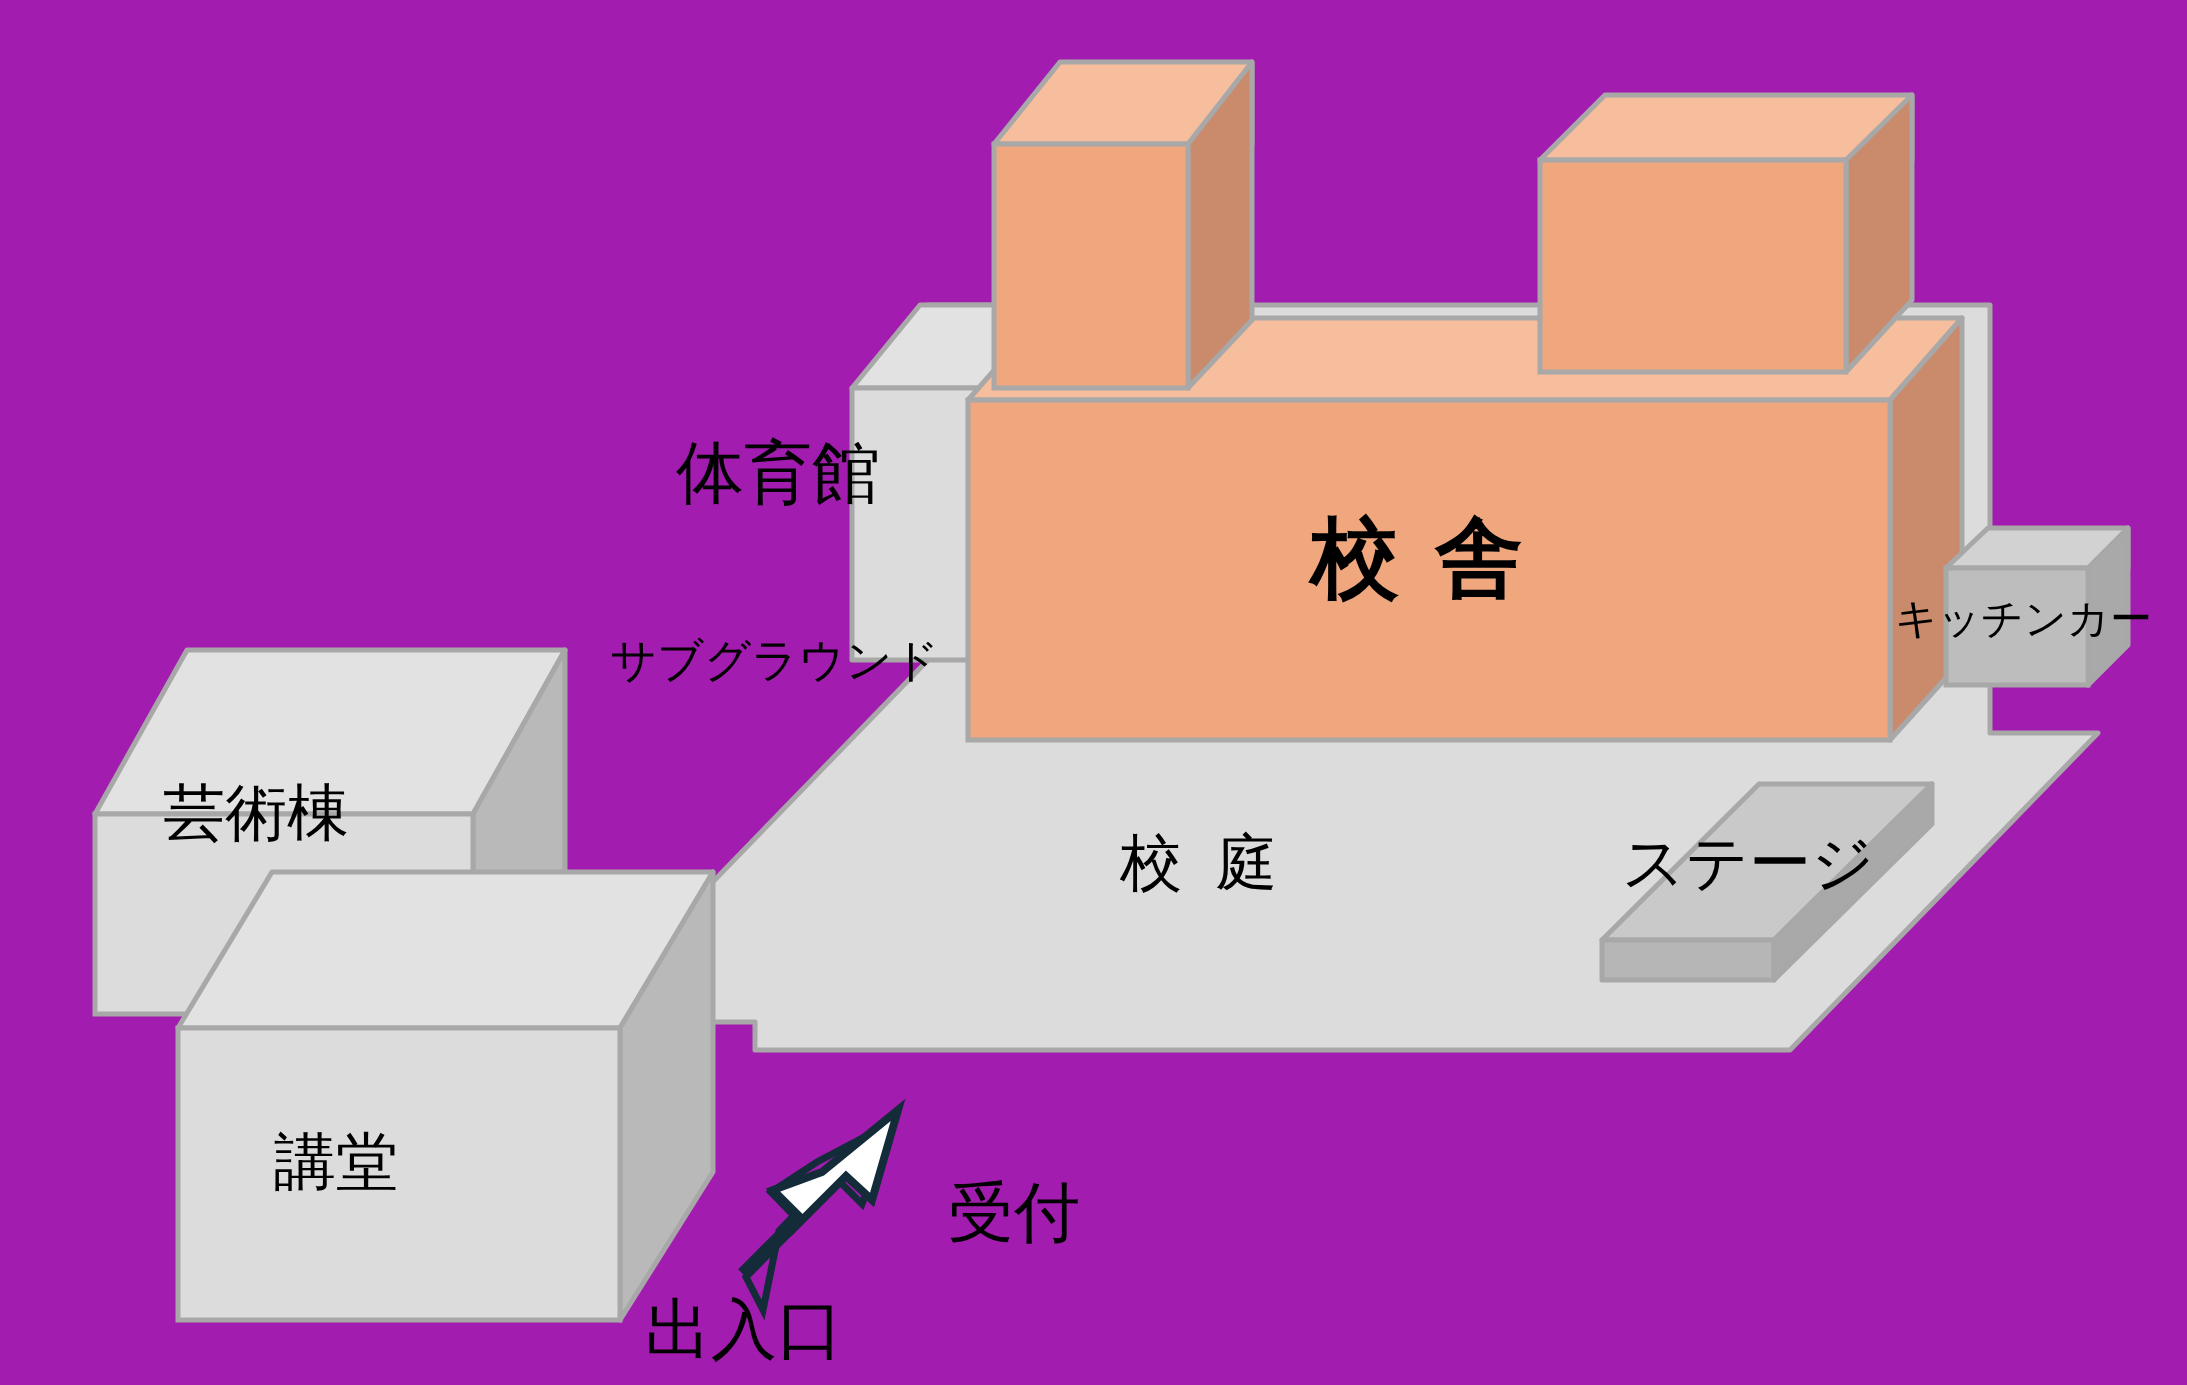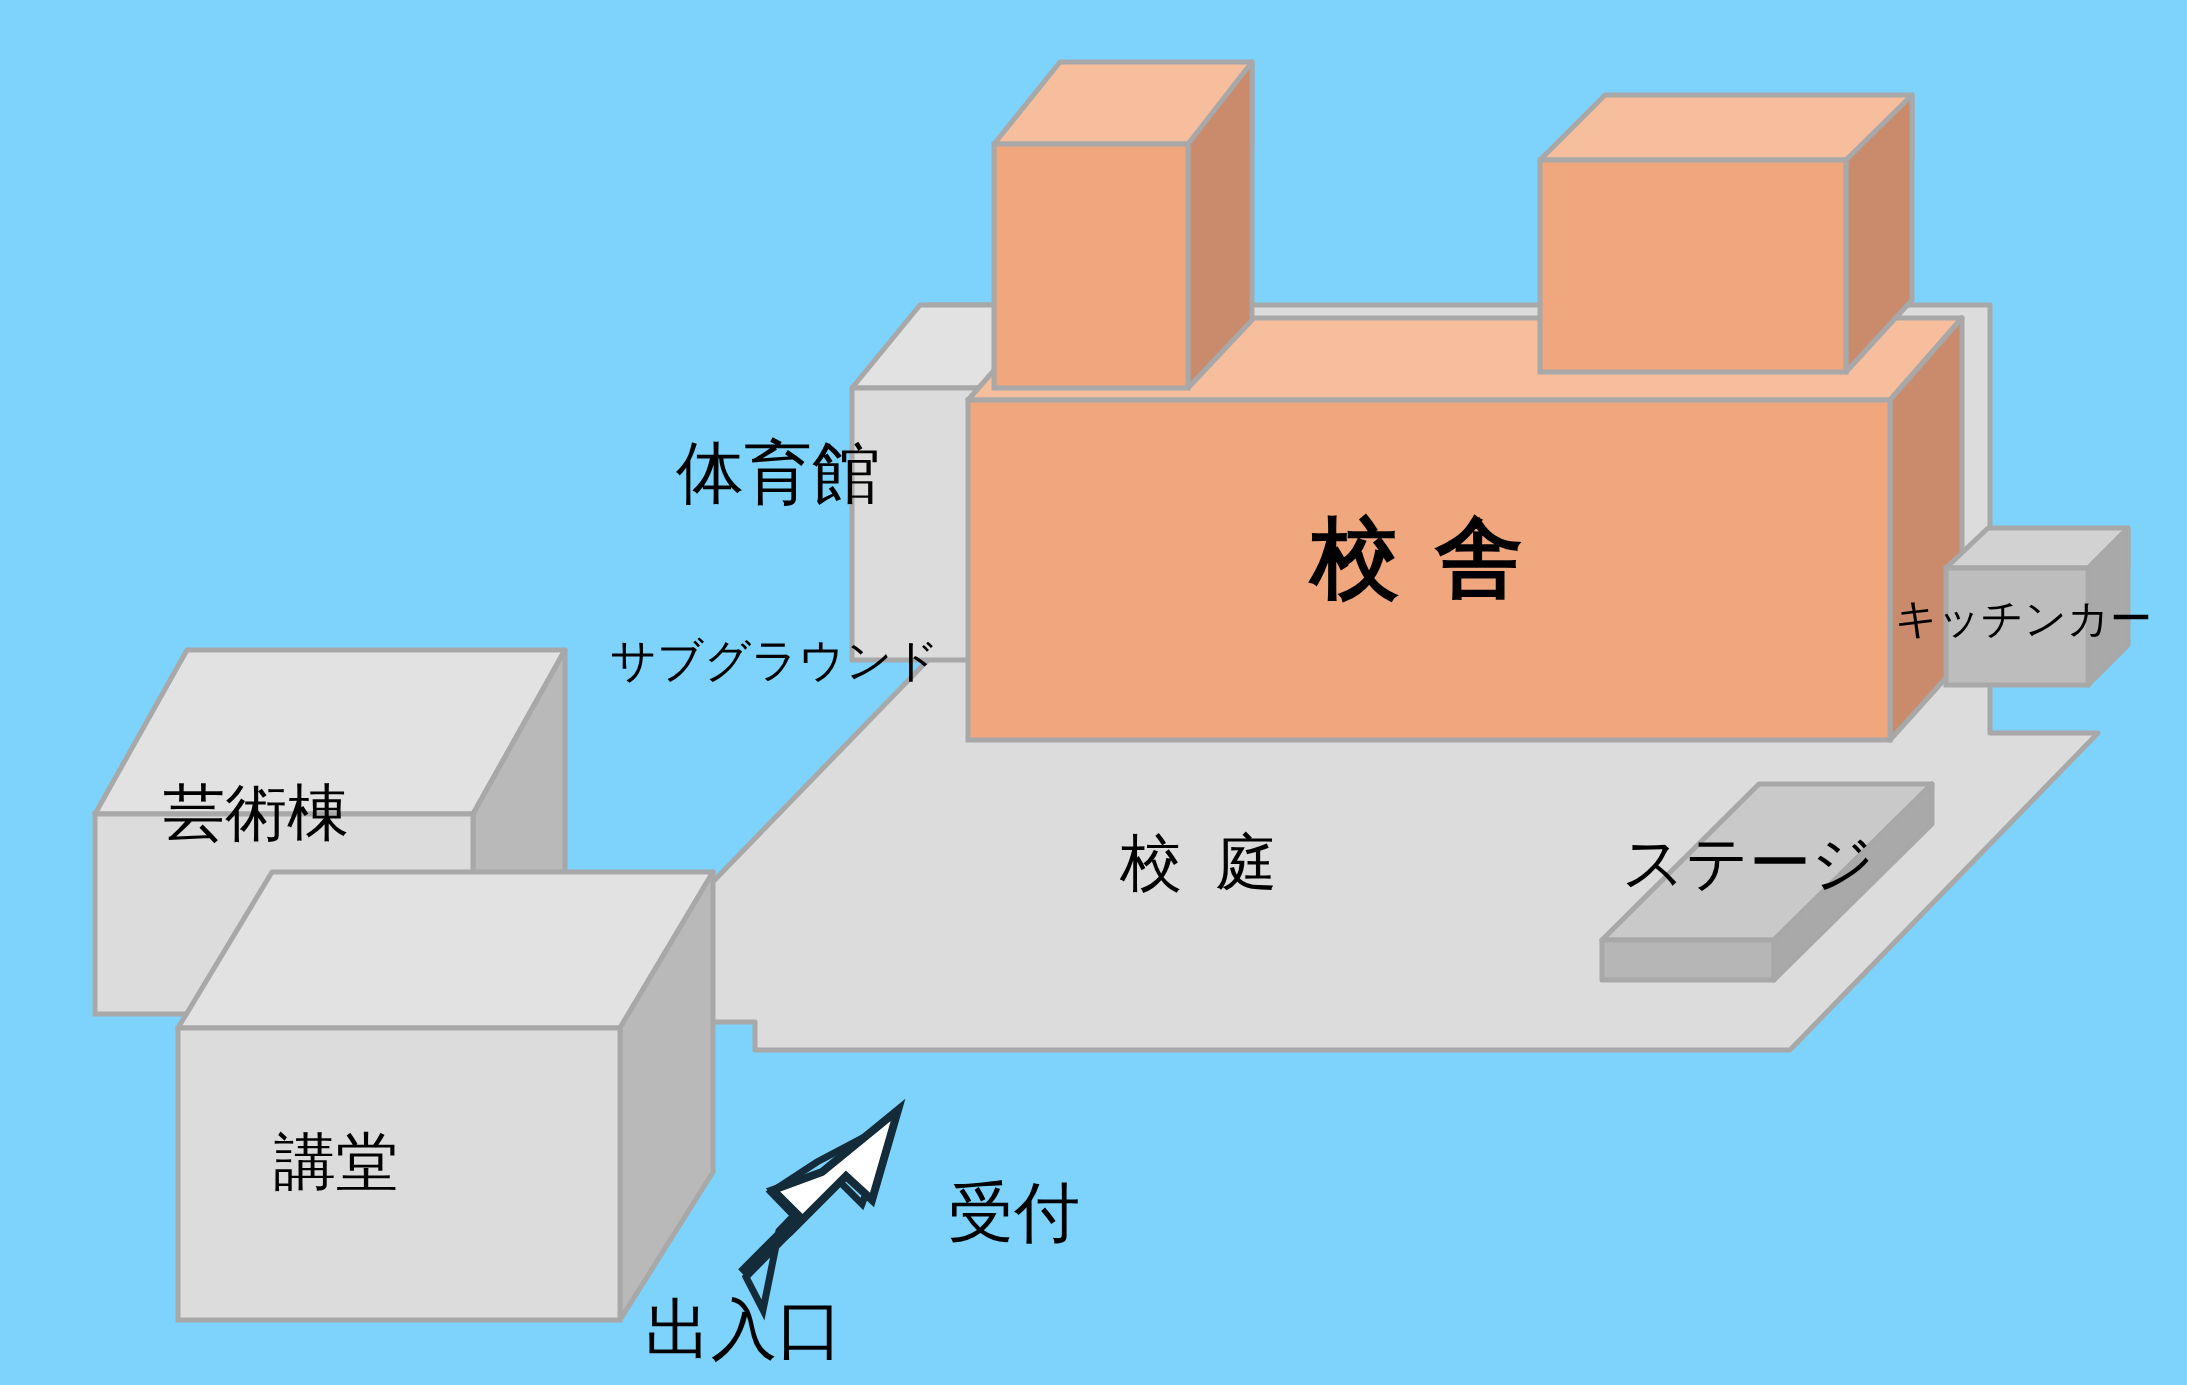--- a/index.html
+++ b/index.html
@@ -11,21 +11,21 @@
   body {
     width: 2187px;
     height: 1385px;
     overflow: hidden;
     font-family: "Liberation Sans", "DejaVu Sans", sans-serif;
   }
   #stage {
     position: relative;
     width: 2187px;
     height: 1385px;
-    background: #7dd3fc;
+    background: #a21caf;
   }
   #map-svg {
     position: absolute;
     left: 0;
     top: 0;
     width: 2187px;
     height: 1385px;
     display: block;
   }
   .lbl {

